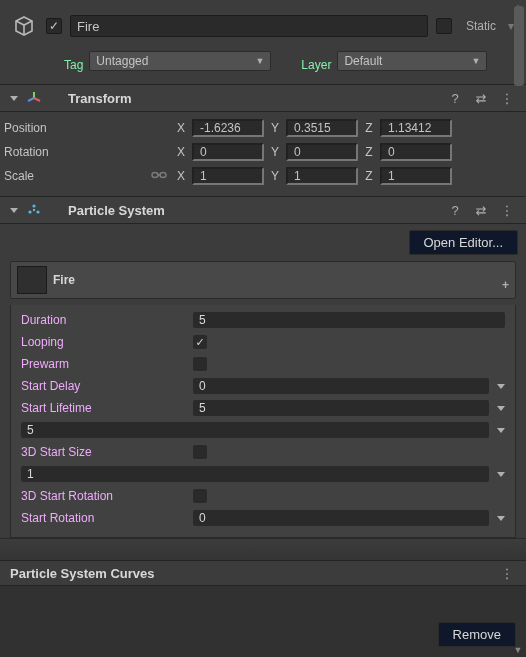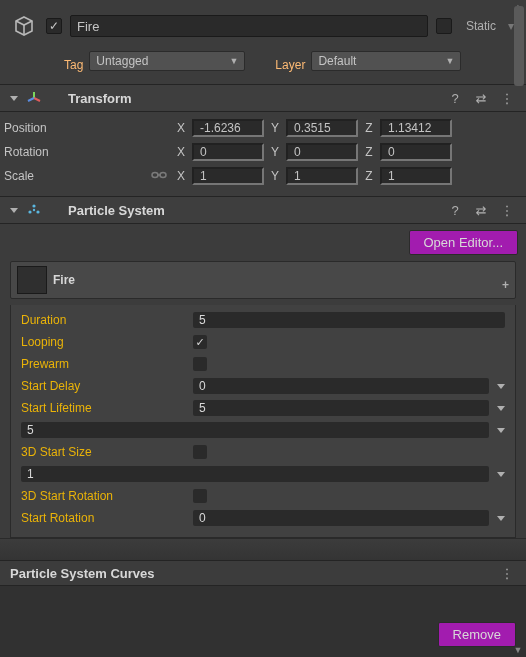--- a/index.html
+++ b/index.html
@@ -44,34 +44,34 @@
     height: 22px;
     flex: 1;
   }
   .name-input { flex: 1; }
   .static-label { color: #b0b0b0; margin-left: 6px; }
   .static-chevron { color: #777; margin-left: 4px; }
   .tag-layer-row {
     display: flex; align-items: center; gap: 6px;
     padding: 4px 4px 6px 56px;
   }
-  .label { color: #fdba74; margin-top: 8px; }
+  .label { color: #86efac; margin-top: 8px; }
   .dropdown {
     background: #515151;
     border: 1px solid #2b2b2b;
     border-radius: 2px;
     color: #c4c4c4;
     padding: 3px 6px;
     height: 20px;
     display: flex; align-items: center; justify-content: space-between;
     cursor: pointer;
     font-size: 12px;
   }
   .dropdown .tri { font-size: 9px; color: #b0b0b0; margin-left: 4px; }
-  .tag-dd { width: 156px; }
+  .tag-dd { width: 182px; }
   .layer-dd { width: 150px; }
 
   .component {
     background: #3c3c3c;
   }
   .comp-header {
     display: flex; align-items: center; gap: 8px;
     padding: 4px 10px;
     height: 28px;
     background: #3e3e3e;
@@ -110,21 +110,21 @@
     height: 18px;
     width: 72px;
     font-size: 12px;
   }
 
   .open-editor-row {
     display: flex; justify-content: flex-end;
     padding: 6px 8px;
   }
   .btn {
-    background: #a21caf;
+    background: #0f172a;
     border: 1px solid #2b2b2b;
     border-radius: 2px;
     color: #d8d8d8;
     padding: 4px 14px;
     font-size: 13px;
     cursor: pointer;
   }
 
   .ps-module {
     margin: 0 10px 0 10px;
@@ -150,21 +150,21 @@
     padding: 4px 10px 8px 10px;
     background: #414141;
     margin: 6px 10px 0 10px;
     border: 1px solid #2a2a2a;
     border-top: none;
   }
   .ps-row {
     display: flex; align-items: center; gap: 4px;
     height: 22px;
   }
-  .ps-label { width: 168px; color: #eab308; font-size: 12px; }
+  .ps-label { width: 168px; color: #f0abfc; font-size: 12px; }
   .ps-val {
     background: #2a2a2a;
     border-radius: 2px;
     color: #d8d8d8;
     padding: 1px 6px;
     height: 16px;
     flex: 1;
     font-size: 12px;
     display: flex; align-items: center;
   }

